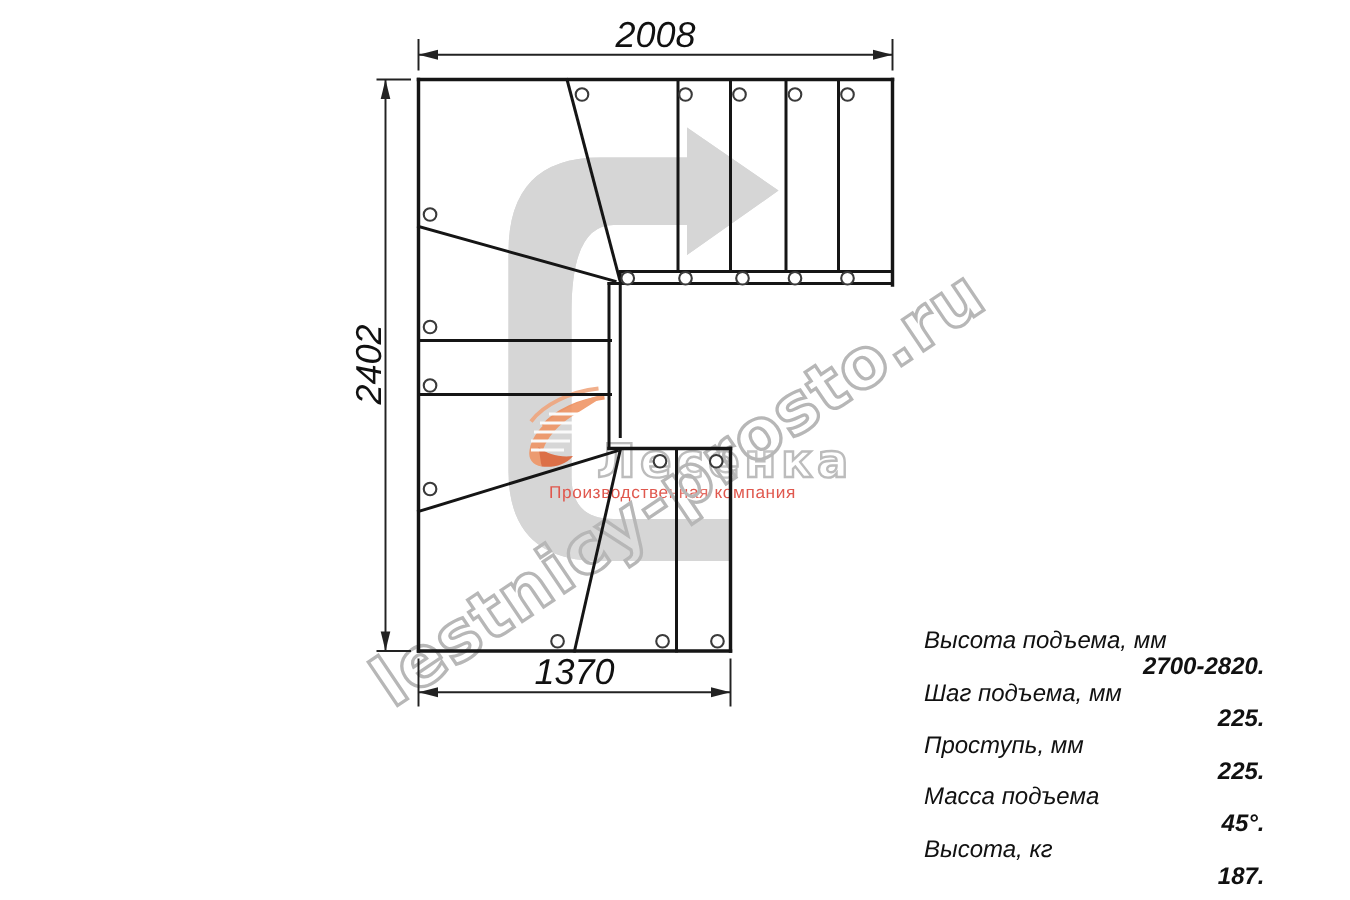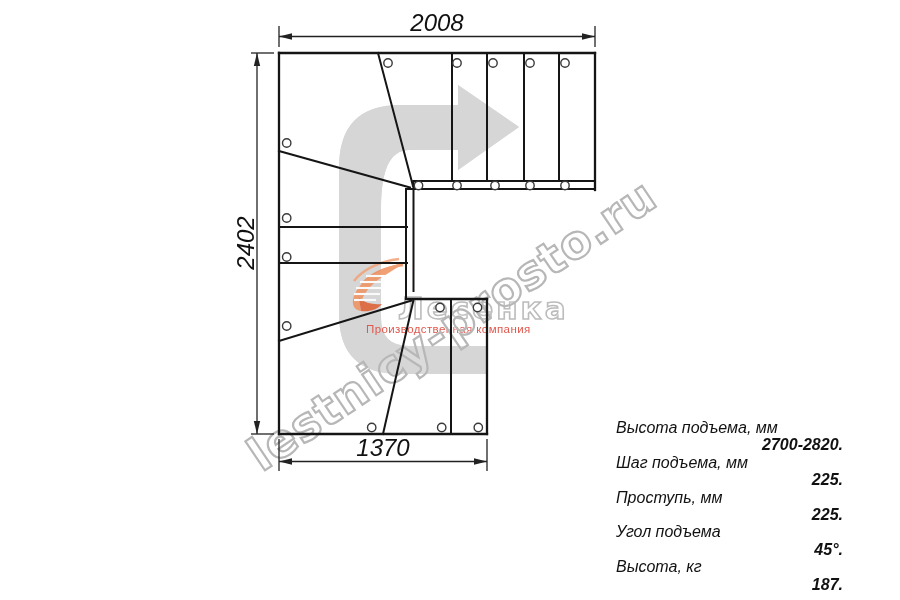--- a/index.html
+++ b/index.html
@@ -174,21 +174,21 @@
     </div>
     <div class="spec-row">
       <span class="spec-label">Шаг подъема, мм</span>
       <span class="spec-value">225.</span>
     </div>
     <div class="spec-row">
       <span class="spec-label">Проступь, мм</span>
       <span class="spec-value">225.</span>
     </div>
     <div class="spec-row">
-      <span class="spec-label">Угол подъема</span>
+      <span class="spec-label">Масса подъема</span>
       <span class="spec-value">45°.</span>
     </div>
     <div class="spec-row">
       <span class="spec-label">Высота, кг</span>
       <span class="spec-value">187.</span>
     </div>
   </div>
 
 </div>
 

